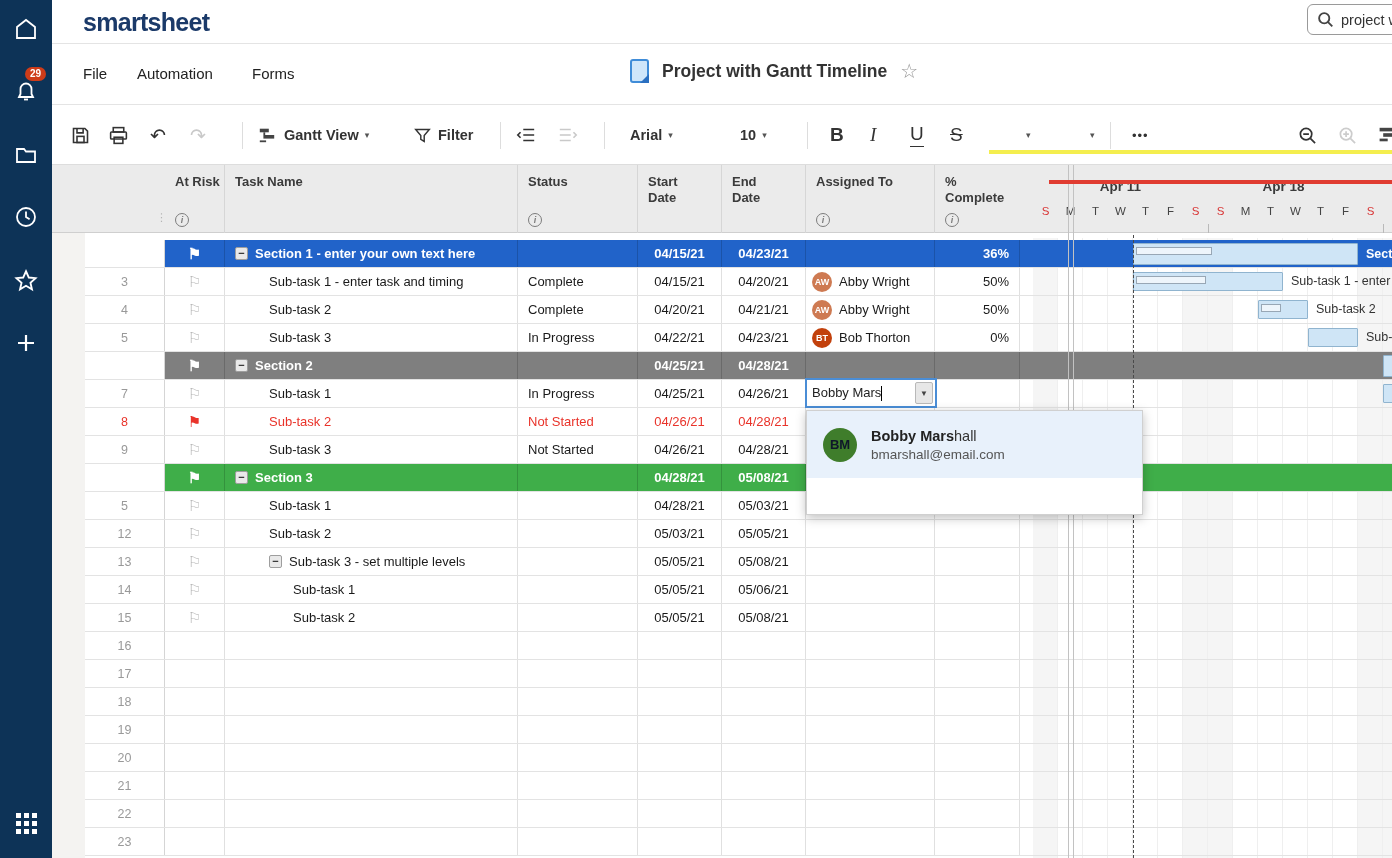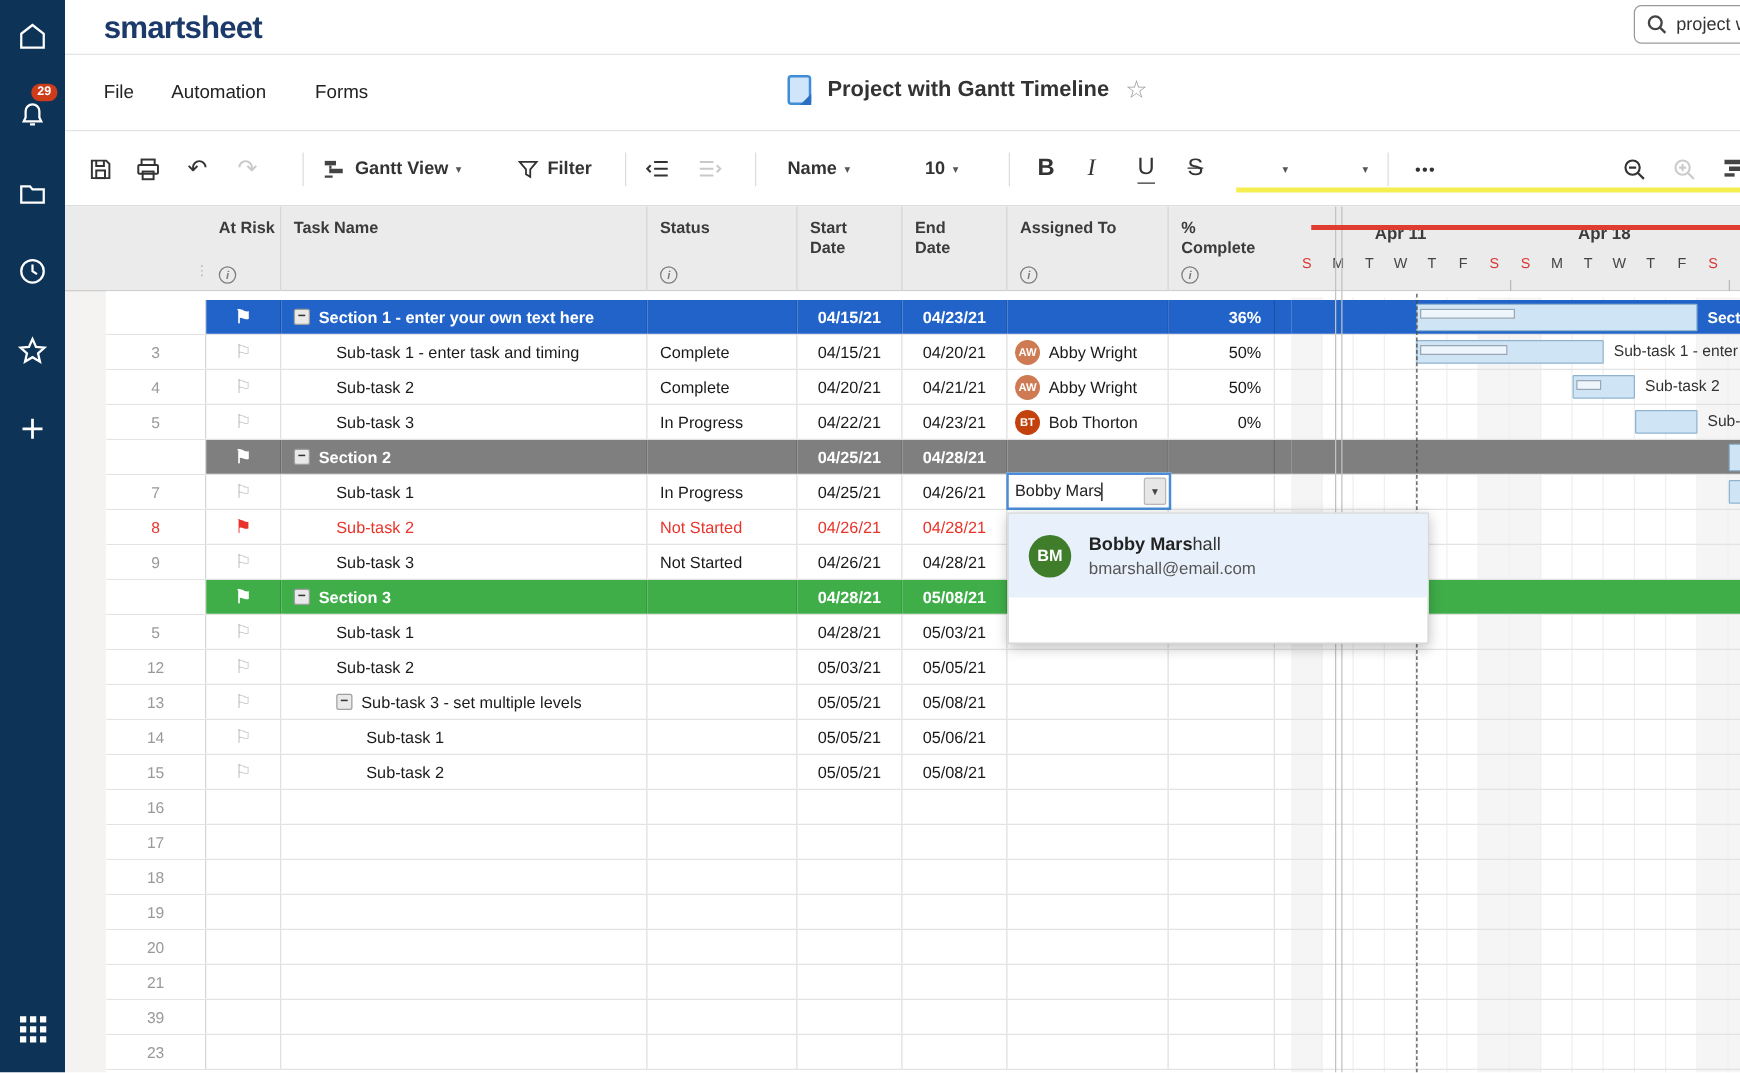--- a/index.html
+++ b/index.html
@@ -110,21 +110,21 @@
 
   
   .editor { position:absolute; left:753px; top:213px; width:132px; height:30px; background:#fff; border:2px solid #4a8dd6; display:flex; align-items:center; z-index:8; }
   .editor-text { font-size:13px; padding-left:5px; flex:1; white-space:nowrap; overflow:hidden; }
   .cursor-bar { display:inline-block; width:1px; height:15px; background:#000; vertical-align:middle; }
   .dd-btn { width:18px; height:22px; margin-right:2px; background:#e7e7e7; border:1px solid #b9b9b9; border-radius:2px; display:flex; align-items:center; justify-content:center; font-size:8px; color:#444; cursor:pointer; }
 
   
   .popup { position:absolute; left:754px; top:245px; width:337px; height:105px; background:#fff; border:1px solid #d0d0d0; box-shadow:0 3px 10px rgba(0,0,0,.25); z-index:10; }
   .pop-item { height:67px; background:#e8f1fb; display:flex; align-items:center; padding-left:16px; cursor:pointer; }
-  .pop-avatar { width:34px; height:34px; border-radius:50%; background:#3f7d2b; color:#ffffff; font-size:13px; font-weight:bold; display:flex; align-items:center; justify-content:center; margin-right:14px; flex:none; }
+  .pop-avatar { width:34px; height:34px; border-radius:50%; background:#3f7d2b; color:#0f172a; font-size:13px; font-weight:bold; display:flex; align-items:center; justify-content:center; margin-right:14px; flex:none; }
   .pop-name { font-size:14.5px; color:#333; }
   .pop-name b { color:#222; }
   .pop-email { font-size:13.5px; color:#555; margin-top:3px; }
   .pop-footer { height:37px; background:#f1f1f1; border-top:1px solid #ddd; display:flex; align-items:center; justify-content:space-between; padding:0 14px; }
   .person-btn { width:27px; height:24px; background:#fff; border:1px solid #b5b5b5; border-radius:3px; display:flex; align-items:center; justify-content:center; cursor:pointer; }
   .add-new { font-size:14.5px; color:#1467c6; text-decoration:underline; cursor:pointer; }
 
   svg { display:block; }
 </style>
 </head>
@@ -241,21 +241,21 @@
         <path d="M8 2 h12 M8 8 h12 M8 14 h12 M5 5 L2 8 L5 11"></path>
       </svg>
   </div>
   <div class="tb" style="left:506px">
     <svg width="20" height="16" viewBox="0 0 22 16" fill="none" stroke="#c9c9c9" stroke-width="1.8">
         <path d="M2 2 h12 M2 8 h12 M2 14 h12 M17 5 L20 8 L17 11"></path>
       </svg>
   </div>
   <div class="tb-sep" style="left:552px"></div>
   <div class="tb" style="left:578px">
-    <span class="tb-label">Name</span>
+    <span class="tb-label">Arial</span>
     <span class="caret">▾</span>
   </div>
   <div class="tb" style="left:688px">
     <span class="tb-label">10</span>
     <span class="caret">▾</span>
   </div>
   <div class="tb-sep" style="left:755px"></div>
   <div class="tb glyph" style="left:778px; font-weight:bold">B</div>
   <div class="tb glyph" style="left:818px; font-style:italic; font-family:'Liberation Serif', serif;">I</div>
   <div class="tb" style="left:858px">
@@ -656,21 +656,21 @@
         <div class="c ct"></div>
         <div class="c cs"></div>
         <div class="c cd"></div>
         <div class="c cd"></div>
         <div class="c ca"></div>
         <div class="c cp"></div>
         <div class="c cx"></div>
         <div class="c g"></div>
       </div>
       <div class="row">
-        <div class="c rn">39</div>
+        <div class="c rn">22</div>
         <div class="c cf"></div>
         <div class="c ct"></div>
         <div class="c cs"></div>
         <div class="c cd"></div>
         <div class="c cd"></div>
         <div class="c ca"></div>
         <div class="c cp"></div>
         <div class="c cx"></div>
         <div class="c g"></div>
       </div>

